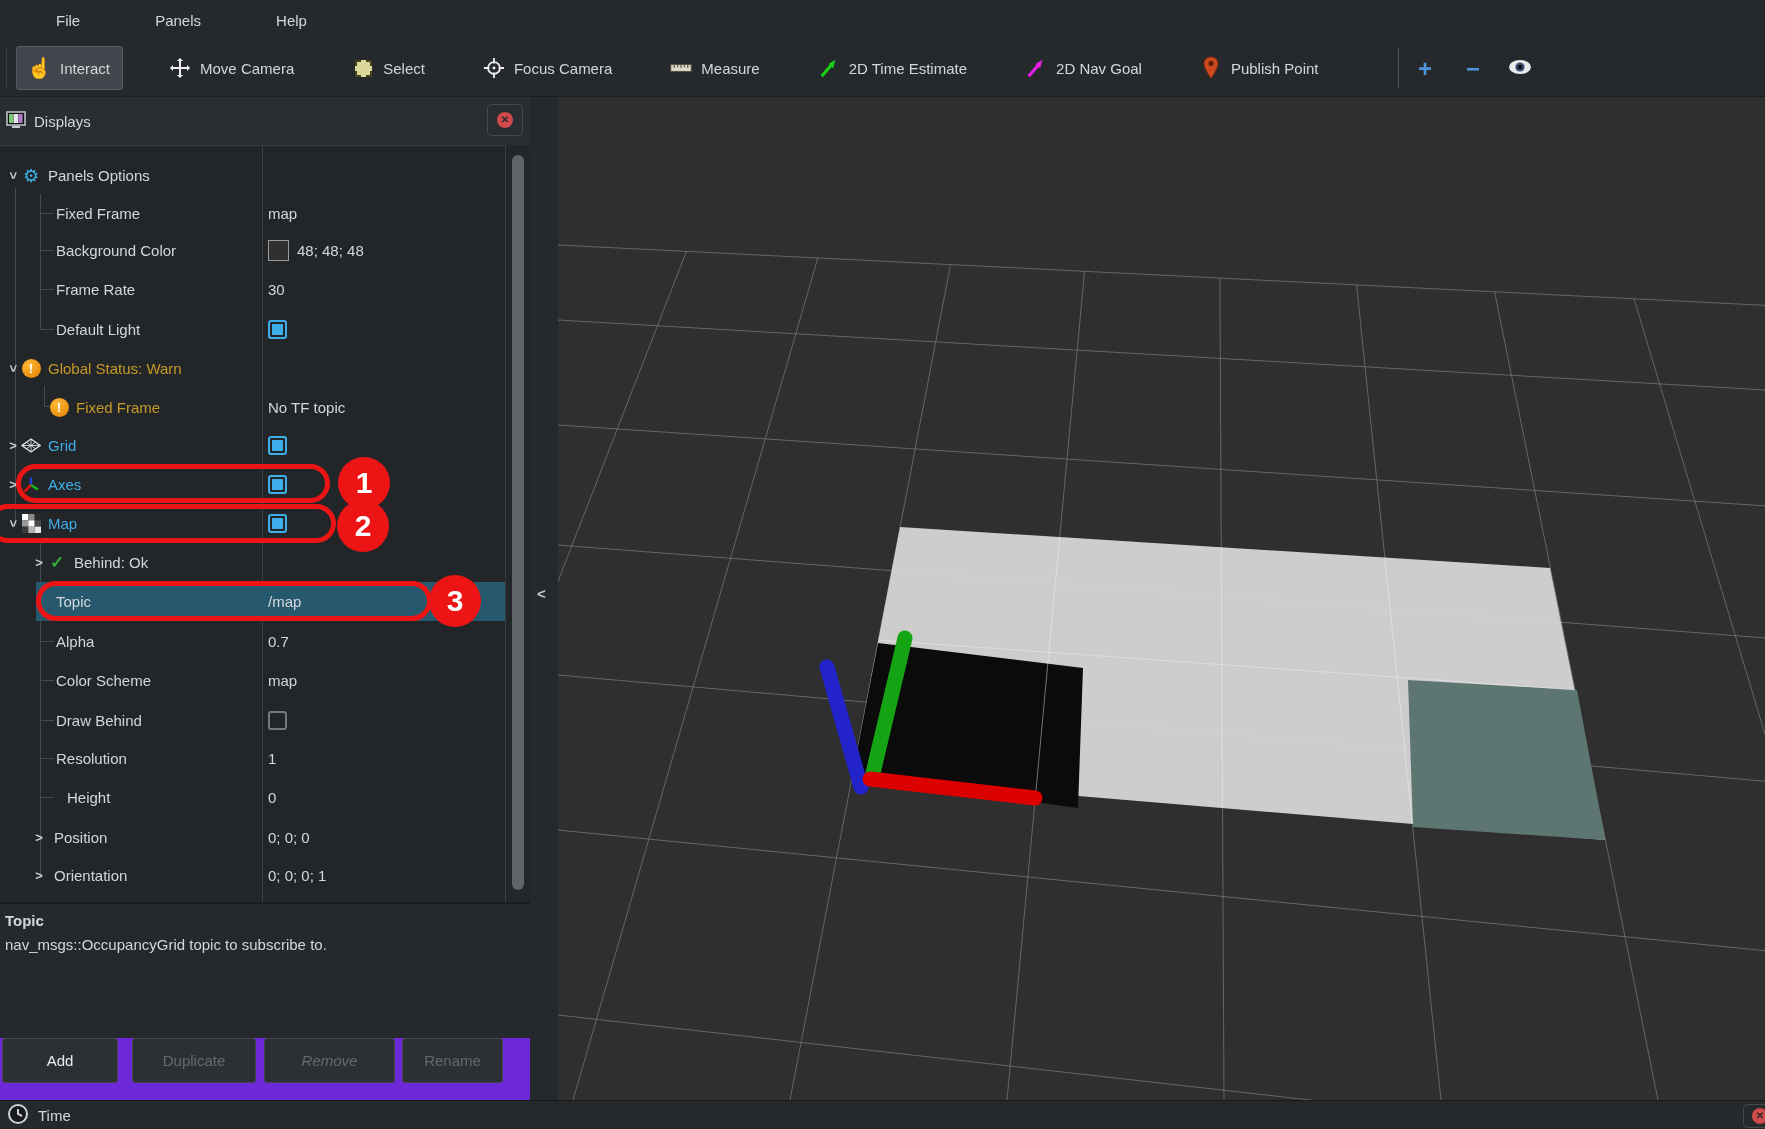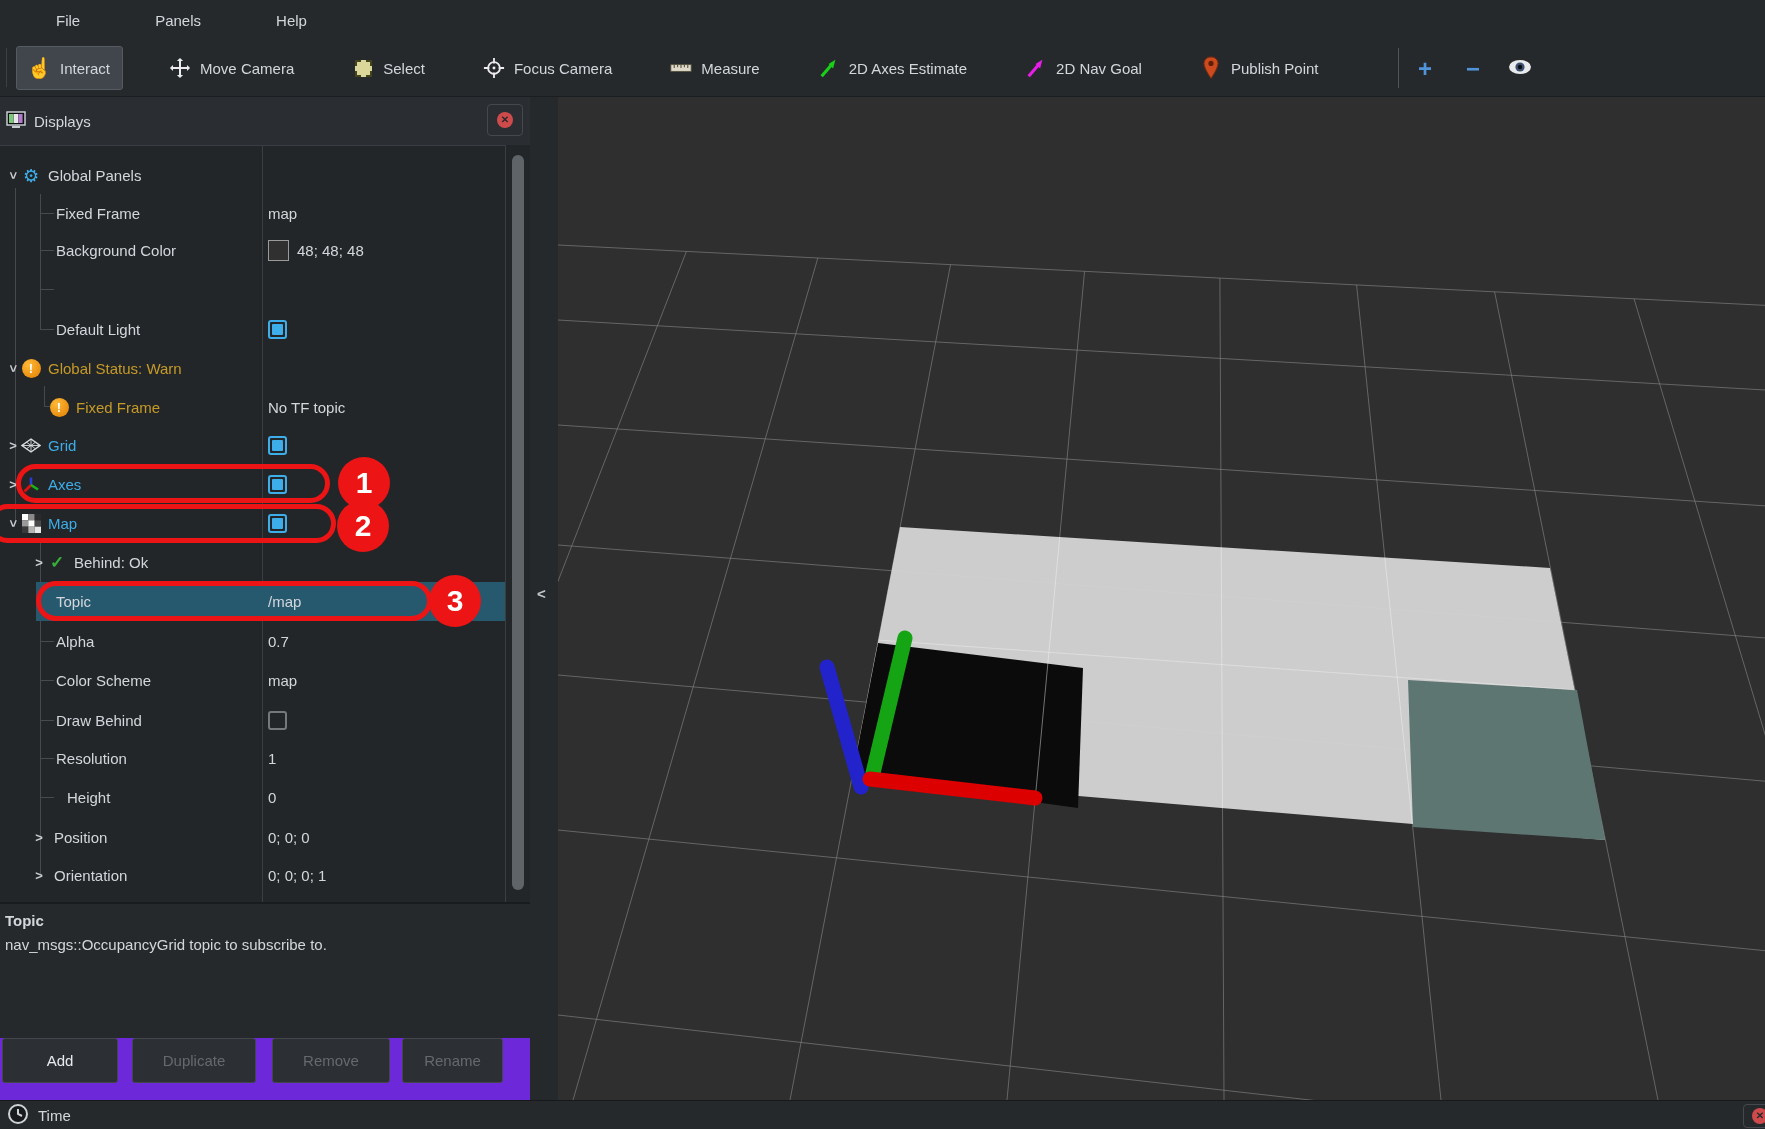--- a/index.html
+++ b/index.html
@@ -127,21 +127,21 @@
       </span>
       <span>Measure</span>
     </div>
     <div class="tool">
       <span class="ticon">
         <svg width="24" height="24" viewBox="0 0 24 24">
           <path d="M4 21 L16 7" stroke="#17d017" stroke-width="3.4"></path>
           <path d="M19 3 L11.5 7.5 L16.5 12.5 Z" fill="#17d017"></path>
         </svg>
       </span>
-      <span>2D Axes Estimate</span>
+      <span>2D Time Estimate</span>
     </div>
     <div class="tool">
       <span class="ticon">
         <svg width="24" height="24" viewBox="0 0 24 24">
           <path d="M4 21 L16 7" stroke="#e81ee8" stroke-width="3.4"></path>
           <path d="M19 3 L11.5 7.5 L16.5 12.5 Z" fill="#e81ee8"></path>
         </svg>
       </span>
       <span>2D Nav Goal</span>
     </div>
@@ -190,21 +190,21 @@
       <div class="guide" style="left: 40px; top: 48px; width: 1px; height: 135px;"></div>
       <div class="guide" style="left: 40px; top: 396px; width: 1px; height: 333px;"></div>
       <div class="guide" style="left: 44px; top: 240px; width: 1px; height: 21px;"></div>
       <div class="guide" style="left: 44px; top: 260px; width: 12px; height: 1px;"></div>
       <div class="trow" style="top: 10px;">
         <div class="tcell" style="left: 6px;">
           <span class="expander open">&gt;</span>
           <span style="display: inline-flex; width: 22px; justify-content: center; align-items: center;">
             <span class="gear-glyph">⚙</span>
           </span>
-          <span class="lbl" style="margin-left: 6px;">Global Panels</span>
+          <span class="lbl" style="margin-left: 6px;">Panels Options</span>
         </div>
       </div>
       <div class="guide" style="left: 40px; top: 67px; width: 14px; height: 1px;"></div>
       <div class="trow" style="top: 48px;">
         <div class="tcell" style="left: 56px;">
           <span class="lbl" style="margin-left: 0px;">Fixed Frame</span>
         </div>
         <div class="val">
           <span>map</span>
         </div>
@@ -213,20 +213,28 @@
       <div class="trow" style="top: 85px;">
         <div class="tcell" style="left: 56px;">
           <span class="lbl" style="margin-left: 0px;">Background Color</span>
         </div>
         <div class="val">
           <span class="swatch" style="background: rgb(48, 48, 48);"></span>
           <span>48; 48; 48</span>
         </div>
       </div>
       <div class="guide" style="left: 40px; top: 143px; width: 14px; height: 1px;"></div>
+      <div class="trow" style="top: 124px;">
+        <div class="tcell" style="left: 56px;">
+          <span class="lbl" style="margin-left: 0px;">Frame Rate</span>
+        </div>
+        <div class="val">
+          <span>30</span>
+        </div>
+      </div>
       <div class="guide" style="left: 40px; top: 183px; width: 14px; height: 1px;"></div>
       <div class="trow" style="top: 164px;">
         <div class="tcell" style="left: 56px;">
           <span class="lbl" style="margin-left: 0px;">Default Light</span>
         </div>
         <div class="val">
           <span class="cb on"></span>
         </div>
       </div>
       <div class="trow" style="top: 203px;">
@@ -390,21 +398,21 @@
       <div class="thumb"></div>
     </div>
 
   <div id="descbox">
     <div class="dtitle">Topic</div>
     <div class="dbody">nav_msgs::OccupancyGrid topic to subscribe to.</div>
   </div>
   <div id="btnrow">
       <div class="pbtn enabled" style="left: 2px; width: 116px;">Add</div>
       <div class="pbtn disabled" style="left: 132px; width: 124px;">Duplicate</div>
-      <div class="pbtn disabled" style="left: 272px; width: 118px;">Remove</div>
+      <div class="pbtn disabled" style="left: 264px; width: 131px; font-style: italic;">Remove</div>
       <div class="pbtn disabled" style="left: 402px; width: 101px;">Rename</div>
     </div>
 </div>
 
 <div id="splitter">
   <span class="chev">&lt;</span>
 </div>
 
 <div id="viewport">
   <svg id="scene" width="1207" height="1003" viewBox="0 0 1207 1003">

